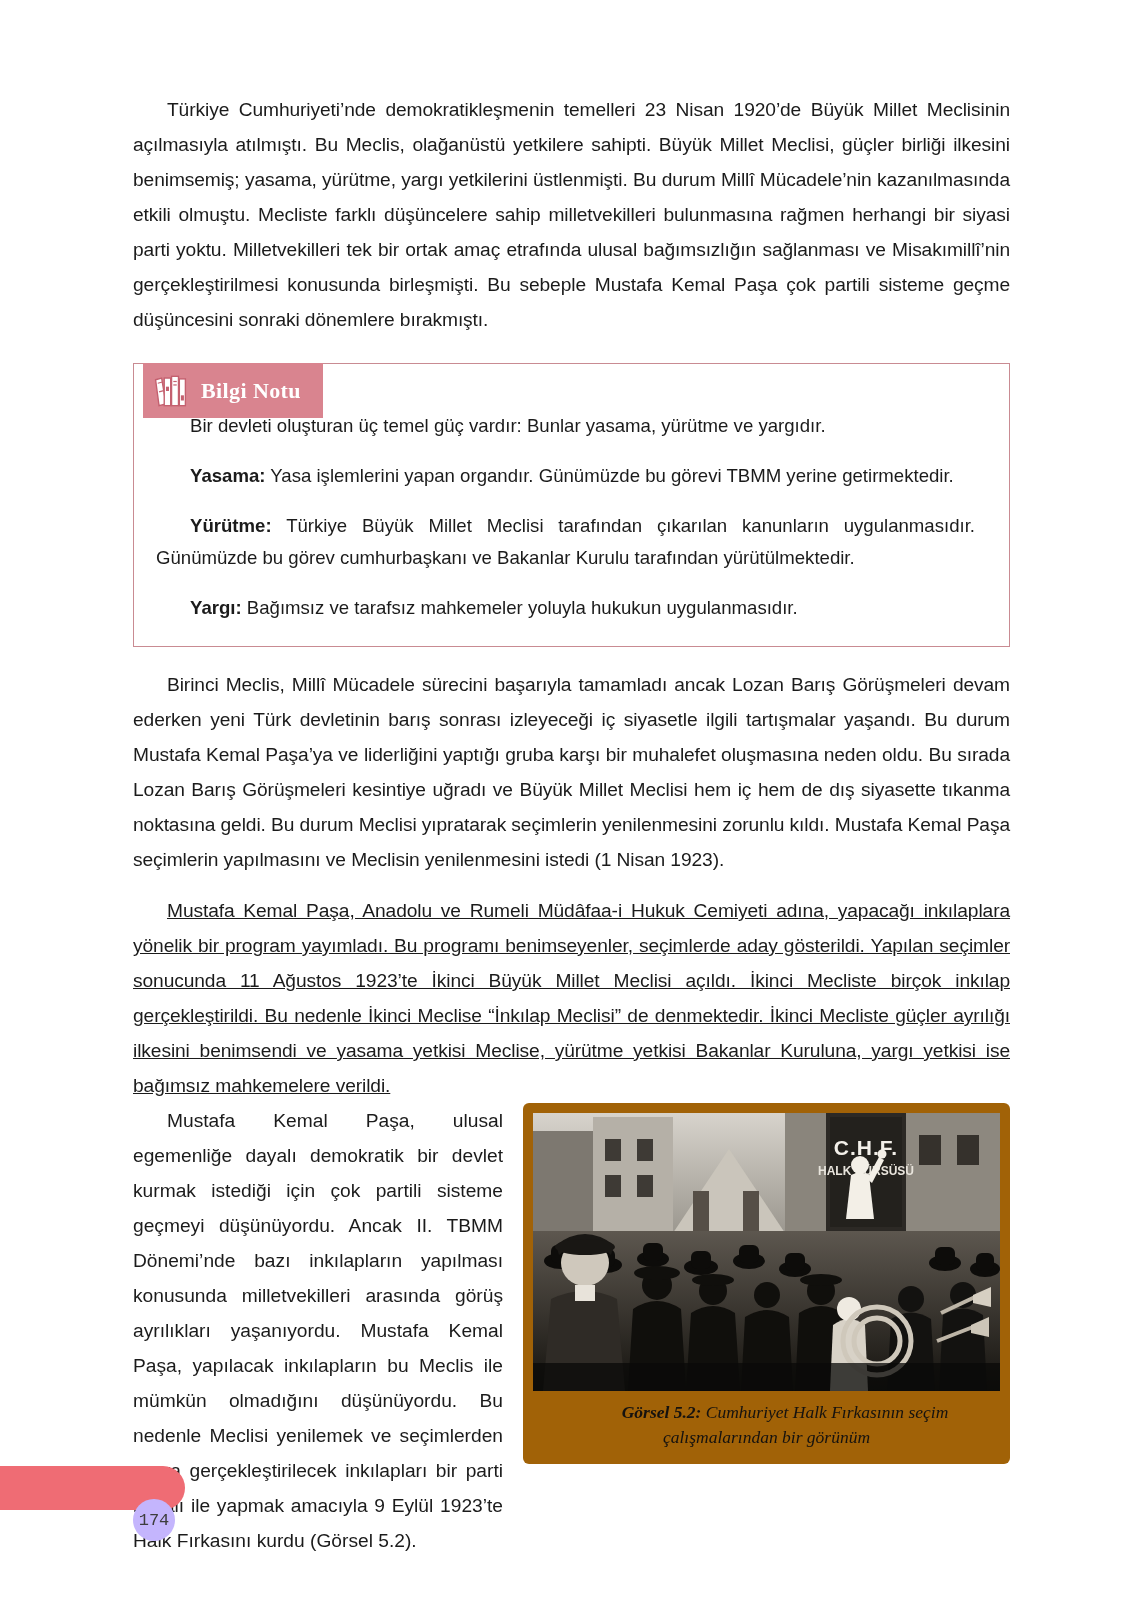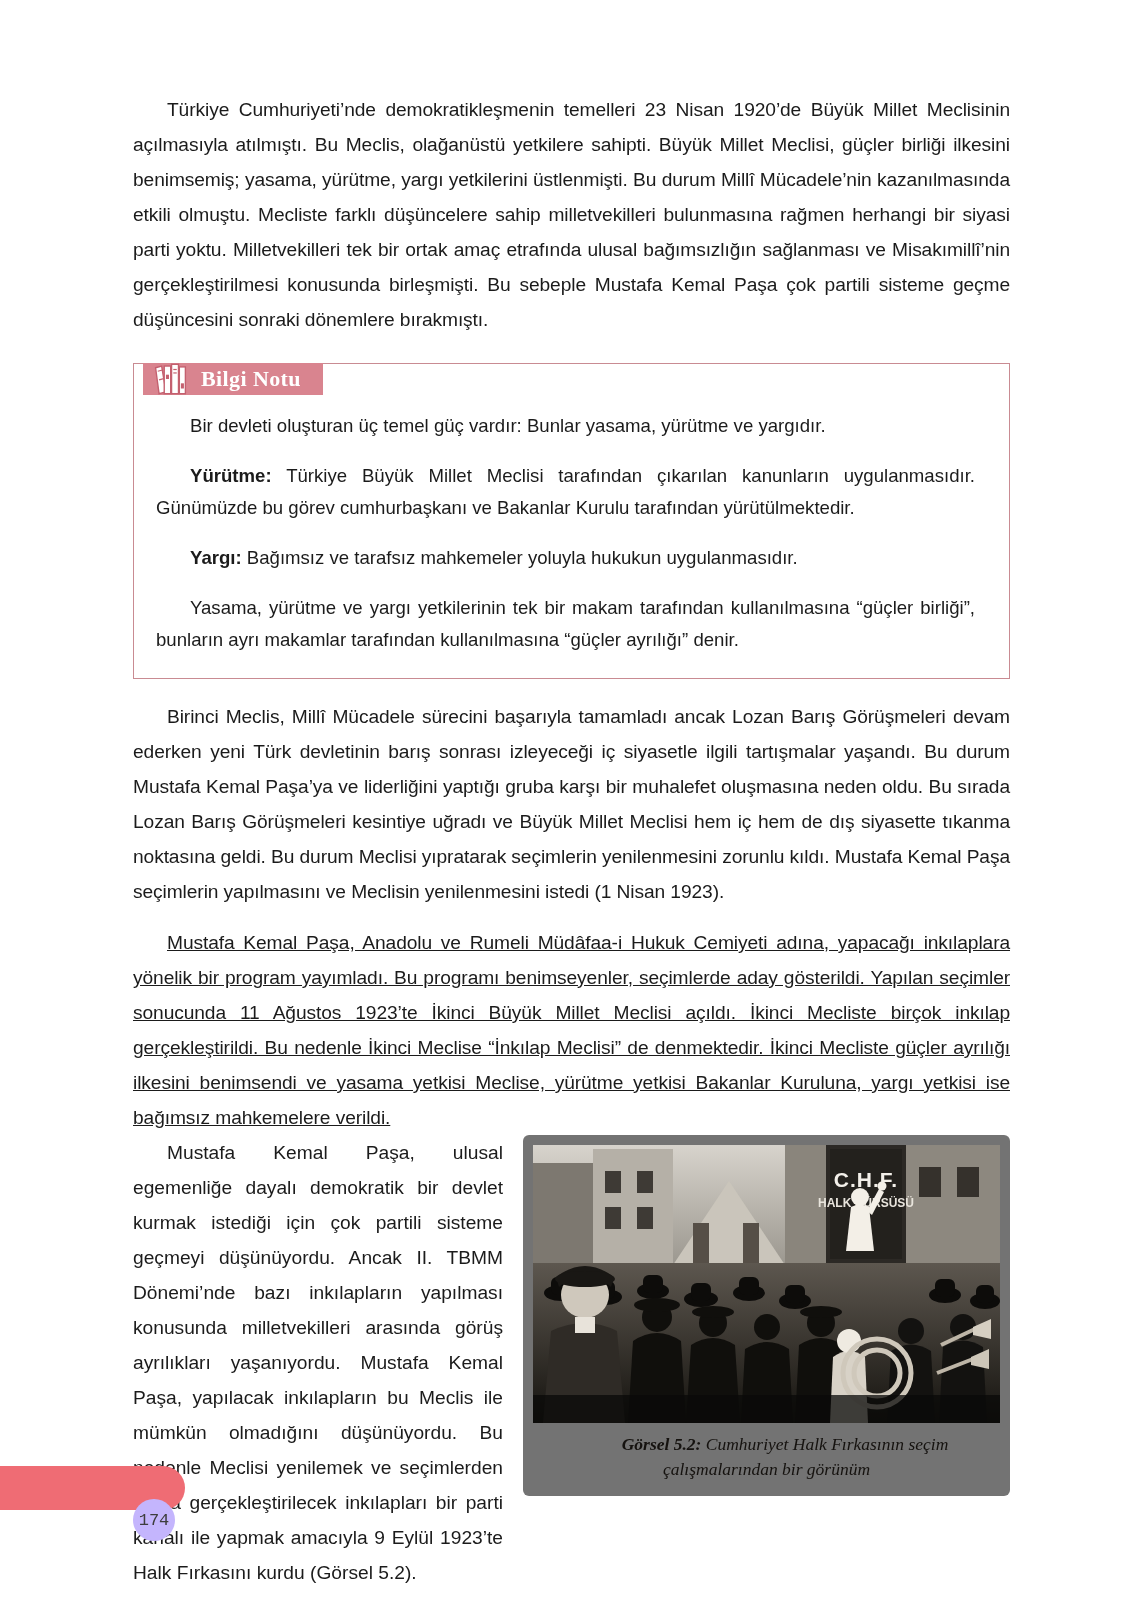--- a/index.html
+++ b/index.html
@@ -39,21 +39,21 @@
   
   .bilgi-wrap {
     position: relative;
     margin-top: 26px;
     margin-bottom: 20px;
   }
   .bilgi-header {
     position: absolute;
     left: 10px;
     top: 0;
-    height: 32px;
+    height: 55px;
     background: #d9848f;
     display: flex;
     align-items: center;
     padding: 0 22px 0 10px;
     z-index: 3;
   }
   .bilgi-header .books-icon {
     width: 38px;
     height: 34px;
     display: block;
@@ -107,21 +107,21 @@
     font-size: 19.2px;
     line-height: 35px;
     color: #1b1b1b;
     text-align: justify;
     text-indent: 34px;
   }
 
   .figure {
     float: right;
     width: 487px;
-    background: #737373;
+    background: #a16207;
     border-radius: 6px;
     padding: 10px 10px 8px 10px;
   }
   .photo {
     width: 467px;
     height: 278px;
     position: relative;
     overflow: hidden;
     background: #1d1d1d;
   }
@@ -190,23 +190,23 @@
             <path d="M23.5 12 L27.5 12" stroke="#c4606f" stroke-width="1.4"></path>
             <rect x="30.5" y="5" width="7" height="31" fill="#fff" stroke="#c4606f" stroke-width="1.6"></rect>
             <rect x="32.3" y="24" width="3.5" height="6" fill="#c4606f"></rect>
           </g>
         </svg>
         <span class="bilgi-title">Bilgi Notu</span>
       </div>
 
       <div class="bilgi-box">
         <p><span>Bir devleti oluşturan üç temel güç vardır: Bunlar yasama, yürütme ve yargıdır.</span></p>
+        <p><b>Yasama:</b><span> Yasa işlemlerini yapan organdır. Günümüzde bu görevi TBMM yerine getirmektedir.</span></p>
         <p><b>Yürütme:</b><span> Türkiye Büyük Millet Meclisi tarafından çıkarılan kanunların uygulanmasıdır. Günümüzde bu görev cumhurbaşkanı ve Bakanlar Kurulu tarafından yürütülmektedir.</span></p>
         <p><b>Yargı:</b><span> Bağımsız ve tarafsız mahkemeler yoluyla hukukun uygulanmasıdır.</span></p>
-        <p><span>Yasama, yürütme ve yargı yetkilerinin tek bir makam tarafından kullanılmasına “güçler birliği”, bunların ayrı makamlar tarafından kullanılmasına “güçler ayrılığı” denir.</span></p>
       </div>
     </div>
 
     <p class="body-text">Birinci Meclis, Millî Mücadele sürecini başarıyla tamamladı ancak Lozan Barış Görüşmeleri devam ederken yeni Türk devletinin barış sonrası izleyeceği iç siyasetle ilgili tartışmalar yaşandı. Bu durum Mustafa Kemal Paşa’ya ve liderliğini yaptığı gruba karşı bir muhalefet oluşmasına neden oldu. Bu sırada Lozan Barış Görüşmeleri kesintiye uğradı ve Büyük Millet Meclisi hem iç hem de dış siyasette tıkanma noktasına geldi. Bu durum Meclisi yıpratarak seçimlerin yenilenmesini zorunlu kıldı. Mustafa Kemal Paşa seçimlerin yapılmasını ve Meclisin yenilenmesini istedi (1 Nisan 1923).</p>
     <p class="body-text">Mustafa Kemal Paşa, Anadolu ve Rumeli Müdâfaa-i Hukuk Cemiyeti adına, yapacağı inkılaplara yönelik bir program yayımladı. Bu programı benimseyenler, seçimlerde aday gösterildi. Yapılan seçimler sonucunda 11 Ağustos 1923’te İkinci Büyük Millet Meclisi açıldı. İkinci Mecliste birçok inkılap gerçekleştirildi. Bu nedenle İkinci Meclise “İnkılap Meclisi” de denmektedir. İkinci Mecliste güçler ayrılığı ilkesini benimsendi ve yasama yetkisi Meclise, yürütme yetkisi Bakanlar Kuruluna, yargı yetkisi ise bağımsız mahkemelere verildi.</p>
 
 
     <div class="columns">
 
       <div class="figure">

